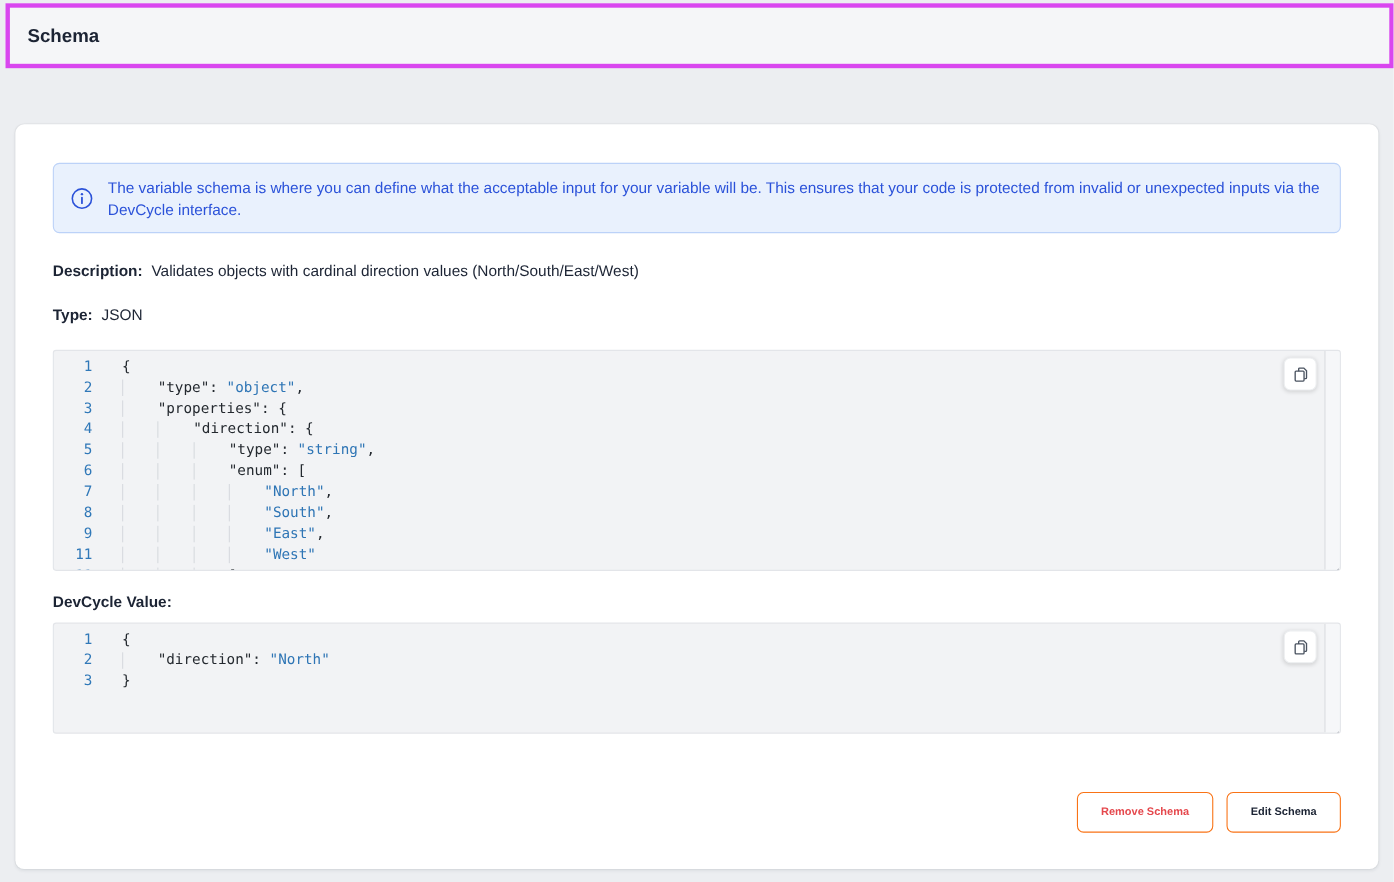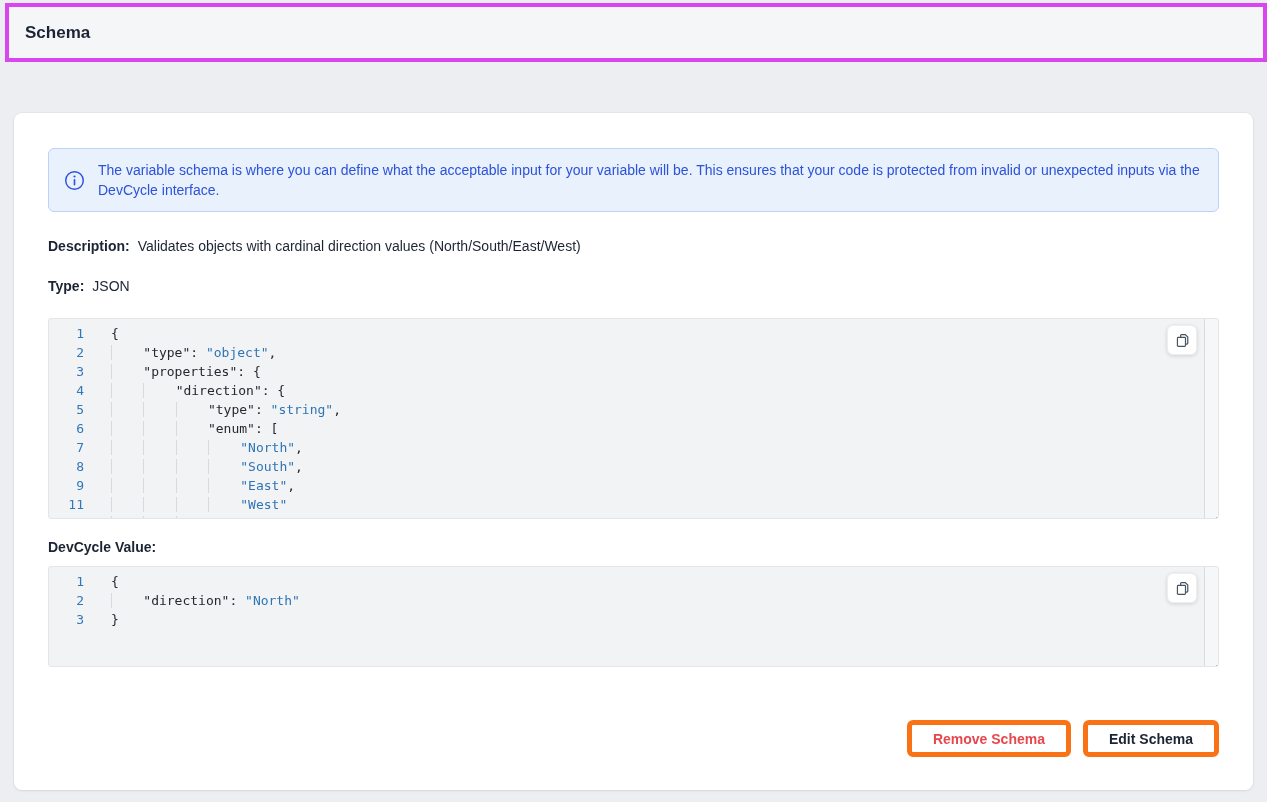--- a/index.html
+++ b/index.html
@@ -77,22 +77,22 @@
     display:flex; align-items:center; justify-content:center;
     cursor:pointer; padding:0;
   }
 
   .resize-handle { position:absolute; right:-3px; bottom:-7px; width:14px; height:14px; }
 
   
   .footer { position:absolute; right:34px; bottom:33px; display:flex; gap:12px; }
   .btn {
     height:37px; padding:0 21px;
-    background:#ffffff; border:5px solid #f97316; border-radius:6px;
-    font-family:"Liberation Sans", sans-serif; font-size:14px; font-weight:700;
+    background:#ffffff; border:1px solid #f97316; border-radius:6px;
+    font-family:"Liberation Sans", sans-serif; font-size:10px; font-weight:700;
     cursor:pointer;
     margin-top:24px;
   }
   .btn.danger  { color:#e5484d; }
   .btn.default { color:#1c2434;text-align:right; }
 </style>
 </head>
 <body>
 
 <header class="topbar">

